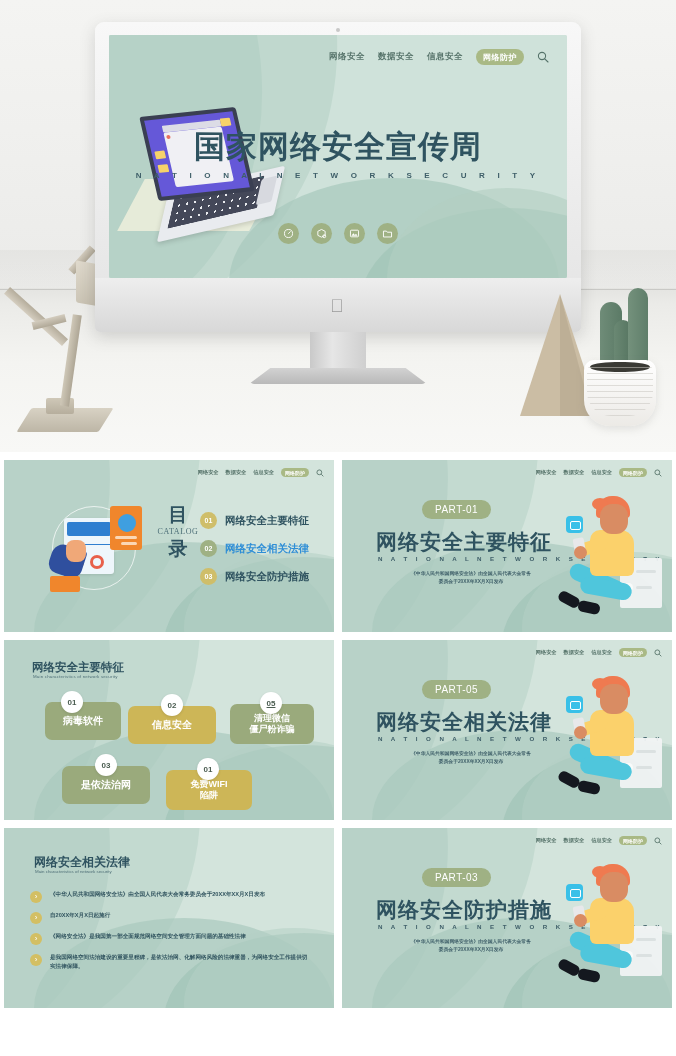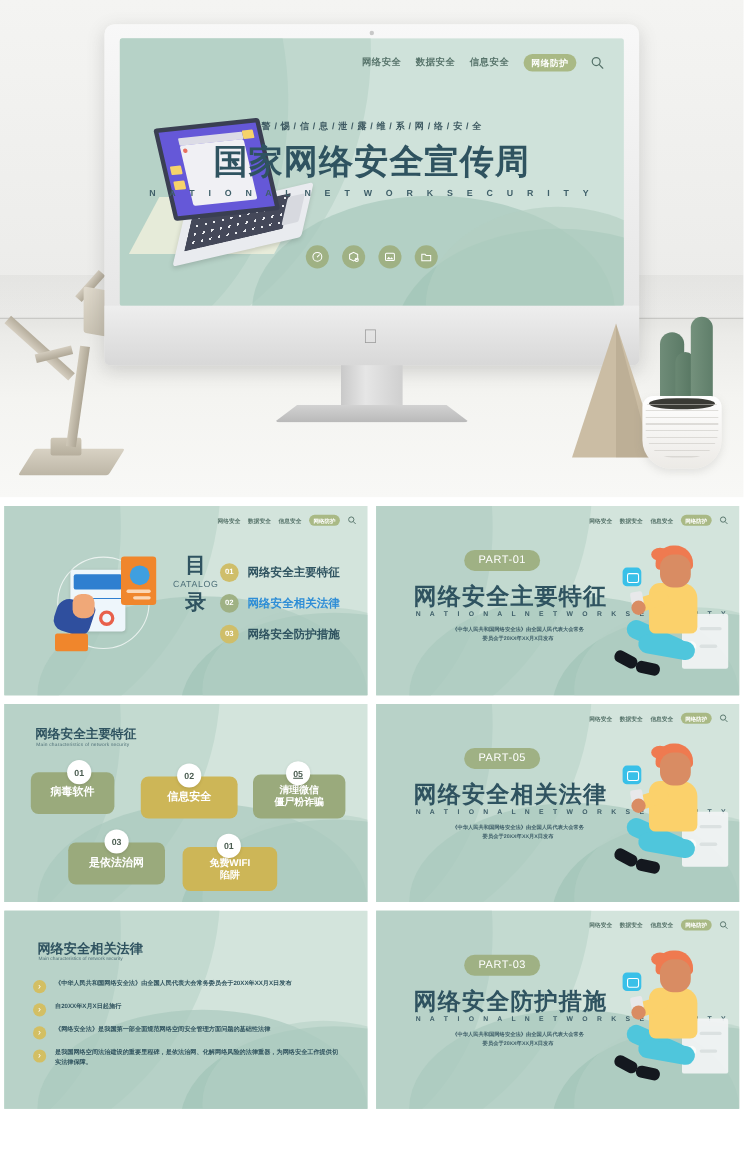--- a/index.html
+++ b/index.html
@@ -284,21 +284,21 @@
   .sl-nav{
     position:absolute; right:10px; top:8px; display:flex; align-items:center; gap:7px;
     font-size:5.2px; color:#56736a; font-weight:bold;
   }
   .sl-nav .pill{ background:#a9b985; color:#fff; border-radius:6px; padding:1.5px 4px; font-size:5px;}
   .sl-nav .sicon{ width:8px; height:8px;}
 
   
   .cat-title{ position:absolute; left:146px; top:44px; text-align:center; width:56px;}
   .cat-t1{ font-size:19px; color:#2f5360; font-weight:bold; line-height:22px;}
-  .cat-t2{ font-size:8px; color:#4d6f78; letter-spacing:.6px; margin:1px 0 2px;}
+  .cat-t2{ font-size:8px; color:#4d6f78; letter-spacing:.6px; margin:1px 0 2px;font-family:Liberation Serif, serif;}
   .cat-t3{ font-size:19px; color:#2f5360; font-weight:bold; line-height:22px;}
   .cat-list{ position:absolute; left:196px; top:52px; display:flex; flex-direction:column; gap:11px;}
   .cat-row{ display:flex; align-items:center; gap:8px;}
   .cat-num{
     width:17px;height:17px;border-radius:50%; display:flex;align-items:center;justify-content:center;
     font-size:7px; color:#fff; font-weight:bold; background:#cfbe6a;
   }
   .cat-num.green{ background:#9fb184;}
   .cat-lbl{ font-size:10.5px; color:#2f5360; font-weight:bold;}
   .cat-lbl.hl{ color:#2f8ed6;}
@@ -439,21 +439,20 @@
               <span class="nav-item">信息安全</span>
               <span class="nav-pill">网络防护</span>
               <span class="nav-search">
                 <svg width="12" height="12" viewBox="0 0 12 12">
                     <circle cx="5" cy="5" r="3.6" fill="none" stroke="#56736a" stroke-width="1.1"></circle>
                     <line x1="7.8" y1="7.8" x2="11" y2="11" stroke="#56736a" stroke-width="1.1" stroke-linecap="round"></line>
                   </svg>
               </span>
             </div>
 
-            <div class="hero-kicker">警 / 惕 / 信 / 息 / 泄 / 露 / 维 / 系 / 网 / 络 / 安 / 全</div>
             <div class="hero-title">国家网络安全宣传周</div>
             <div class="hero-sub">N A T I O N A L   N E T W O R K   S E C U R I T Y</div>
 
             <div class="hero-icons">
               <span class="hicon">
                 <svg width="11" height="11" viewBox="0 0 12 12">
                     <circle cx="6" cy="6" r="4.4" fill="none" stroke="#fff" stroke-width="1"></circle>
                     <path d="M6 6 L8 4" stroke="#fff" stroke-width="1" stroke-linecap="round"></path>
                   </svg>
               </span>
@@ -613,21 +612,21 @@
       <div class="sl-bg">
         <div class="w1"></div>
           <div class="w2"></div>
           <div class="b1"></div>
           <div class="b2"></div>
           <div class="b3"></div>
       </div>
       <div class="ft-title">网络安全主要特征</div>
       <div class="ft-sub">Main characteristics of network security</div>
       <div class="ft-cards">
-        <div class="ft-card" style="left:24px; top:62px; width:76px; height:38px; background:#9aaa7c;">
+        <div class="ft-card" style="left:41px; top:62px; width:76px; height:38px; background:#9aaa7c;">
           <span>病毒软件</span>
         </div>
         <div class="ft-badge" style="left:57px; top:51px;">
           <span>01</span>
         </div>
 
         <div class="ft-card" style="left:124px; top:66px; width:88px; height:38px; background:#cdb657;">
           <span>信息安全</span>
         </div>
         <div class="ft-badge" style="left:157px; top:54px;">

